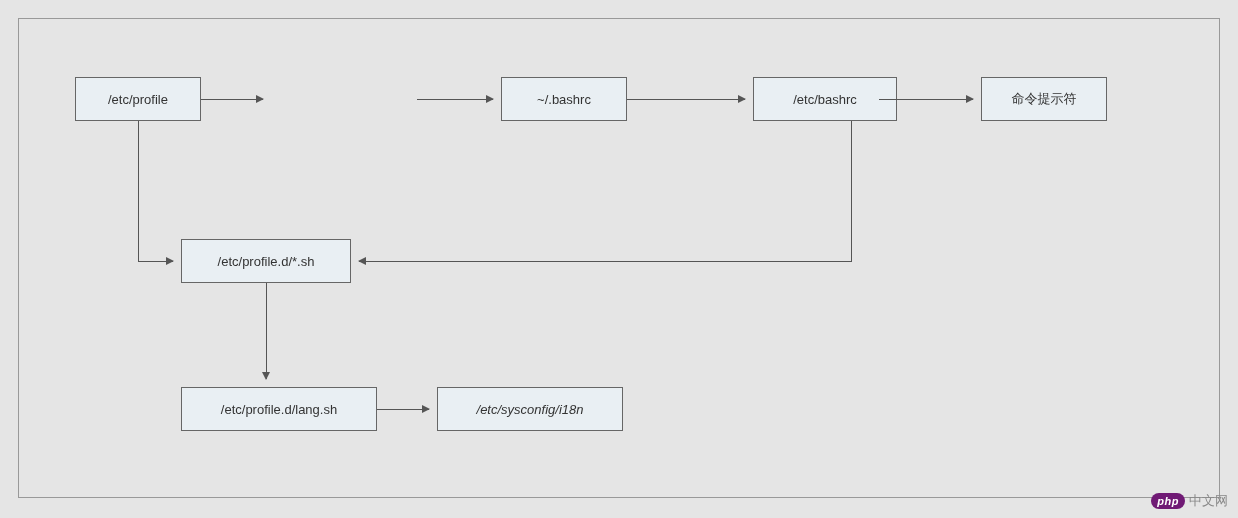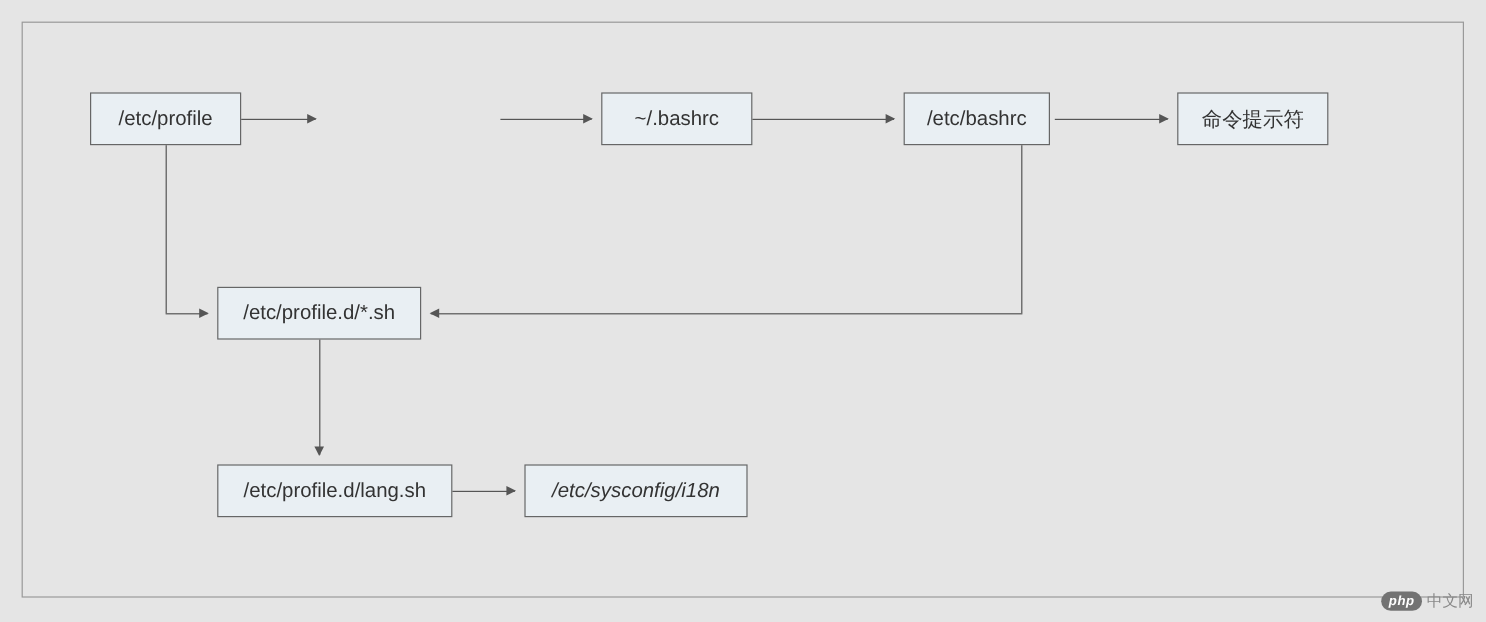--- a/index.html
+++ b/index.html
@@ -19,21 +19,21 @@
       border: 1px solid #999;
       background: #e5e5e5;
     }
     .node {
       position: absolute;
       background: #e9eff3;
       border: 1px solid #666;
       display: flex;
       align-items: center;
       justify-content: center;
-      font-size: 17px;
+      font-size: 13px;
       color: #333;
       text-align: center;
       padding: 0 6px;
     }
     .arrow-h {
       position: absolute;
       height: 1px;
       background: #555;
     }
     .arrow-h::after {
@@ -70,42 +70,42 @@
       position: absolute;
       right: 10px;
       bottom: 8px;
       display: flex;
       align-items: center;
       font-size: 13px;
       color: #888;
       gap: 4px;
     }
     .php-logo {
-      background: #737373;
+      background: #701a75;
       color: #fff;
       font-weight: bold;
       font-size: 11px;
       padding: 2px 6px;
       border-radius: 10px;
       font-style: italic;
       letter-spacing: 0.5px;
     }
   </style>
 </head>
 <body>
 
 <div class="outer-frame">
 
   <div class="node" style="left:56px; top:58px; width:126px; height:44px;">
     <span>/etc/profile</span>
   </div>
   <div class="node" style="left:482px; top:58px; width:126px; height:44px;">
     <span>~/.bashrc</span>
   </div>
-  <div class="node" style="left:734px; top:58px; width:122px; height:44px;">
+  <div class="node" style="left:734px; top:58px; width:144px; height:44px;">
     <span>/etc/bashrc</span>
   </div>
   <div class="node" style="left:162px; top:220px; width:170px; height:44px;">
     <span>/etc/profile.d/*.sh</span>
   </div>
 
   <div class="node" style="left:962px; top:58px; width:126px; height:44px;">
     <span>命令提示符</span>
   </div>
 

